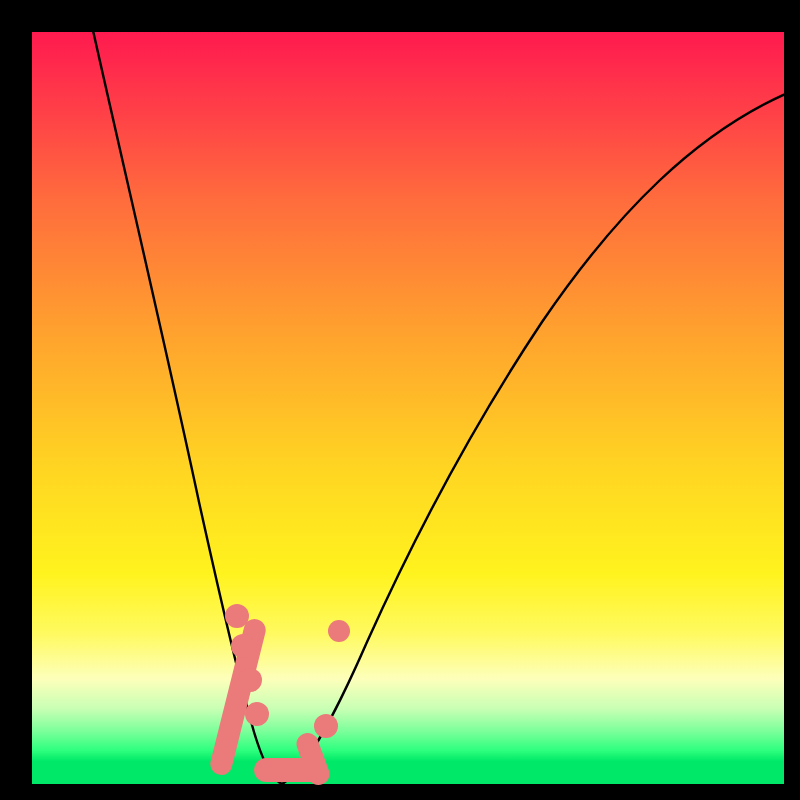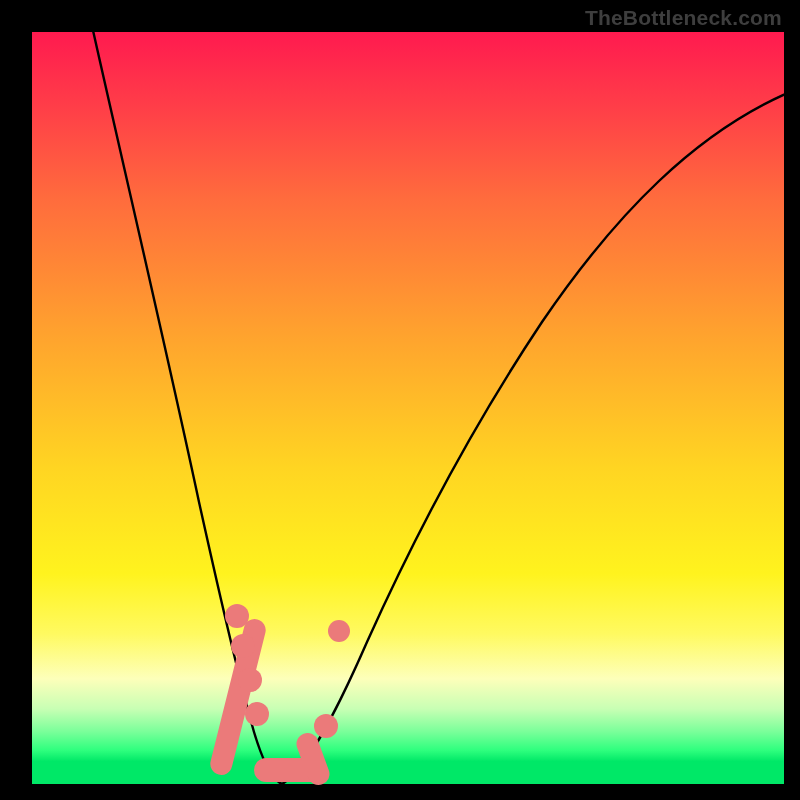--- a/index.html
+++ b/index.html
@@ -87,14 +87,13 @@
 
     <div class="capsule" style="left:222px; top:726px; width:70px; height:24px; border-radius:12px;"></div>
 
     <div class="capsule" style="left:270px; top:700px; width:22px; height:54px; border-radius:11px; transform:rotate(-20deg); transform-origin:center;"></div>
     <div class="dot" style="left:282px; top:682px; width:24px; height:24px;"></div>
 
     <div class="dot" style="left:296px; top:588px; width:22px; height:22px;"></div>
 
   </div>
 
-  <div class="watermark" style="right:18px; top:6px; font-size:21px;">TheBottleneck.com</div>
 </div>
 
 </body></html>

